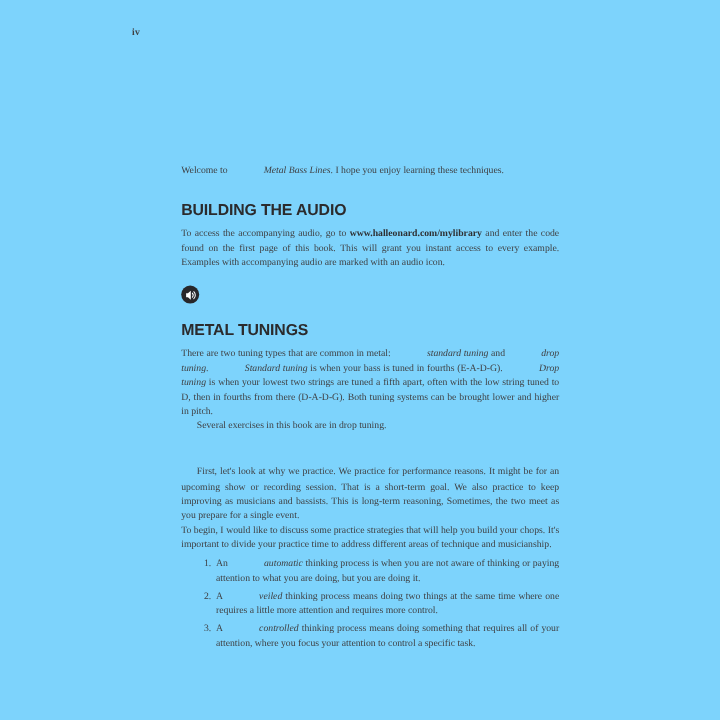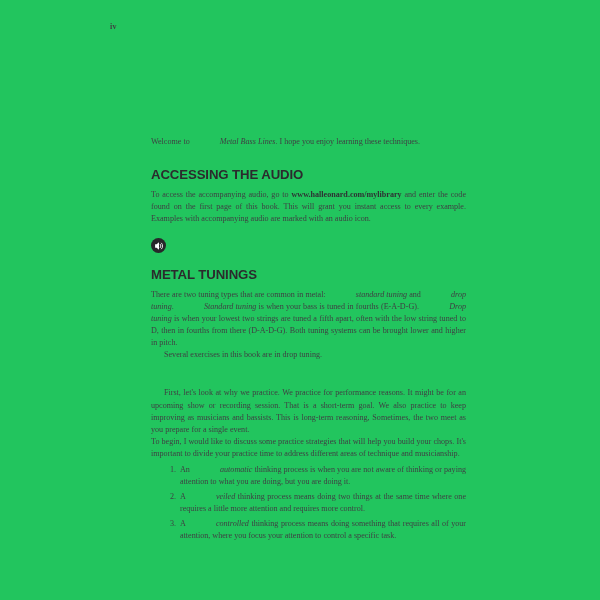--- a/index.html
+++ b/index.html
@@ -13,21 +13,21 @@
     overflow: hidden;
     font-family: "Liberation Serif", serif;
     color: #3a3a3c;
     position: relative;
   }
 
   .page {
     position: relative;
     width: 600px;
     height: 600px;
-    background: #22c55e;
+    background: #7dd3fc;
   }
 
   
   .folio {
     position: absolute;
     left: 110px;
     top: 22px;
     font-family: "Liberation Serif", serif;
     font-weight: bold;
     font-size: 8px;
@@ -149,21 +149,21 @@
 
   <div class="folio">iv</div>
 
 
   <div class="column">
 
     <p class="body"><span>Welcome to </span><em>Metal Bass Lines</em><span>. I hope you enjoy learning these techniques.</span></p>
 
     <div class="sp-after-intro"></div>
 
-    <h2 class="section">ACCESSING THE AUDIO</h2>
+    <h2 class="section">BUILDING THE AUDIO</h2>
 
     <div class="sp-head-to-body"></div>
 
     <p class="body"><span>To access the accompanying audio, go to </span><strong>www.halleonard.com/mylibrary</strong><span> and enter the code found on the first page of this book. This will grant you instant access to every example. Examples with accompanying audio are marked with an audio icon.</span></p>
 
     <div class="sp-body-to-icon"></div>
 
     <span class="audio-icon">
       <svg width="10" height="10" viewBox="0 0 10 10" aria-hidden="true">
         <path d="M5.0 1.2 L2.6 3.3 L1.1 3.3 L1.1 6.7 L2.6 6.7 L5.0 8.8 Z" fill="#ffffff"></path>

